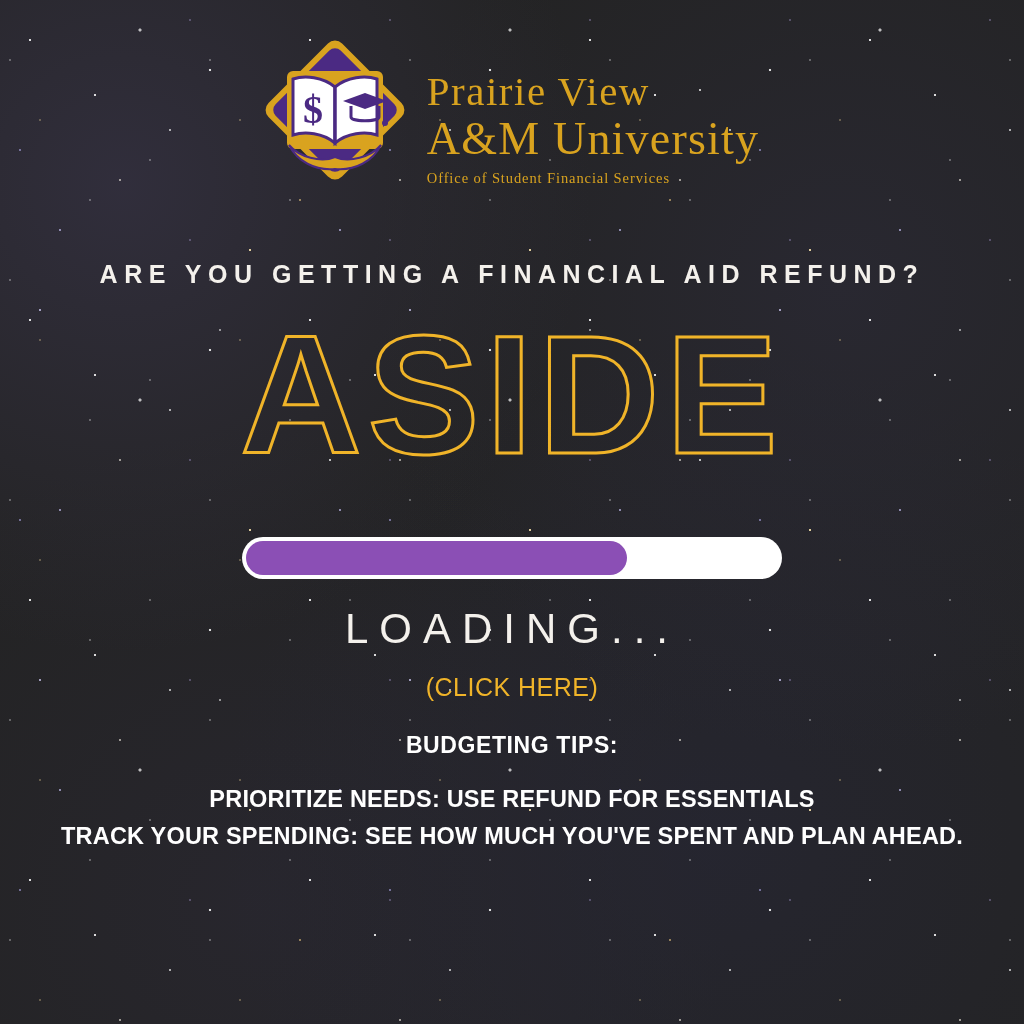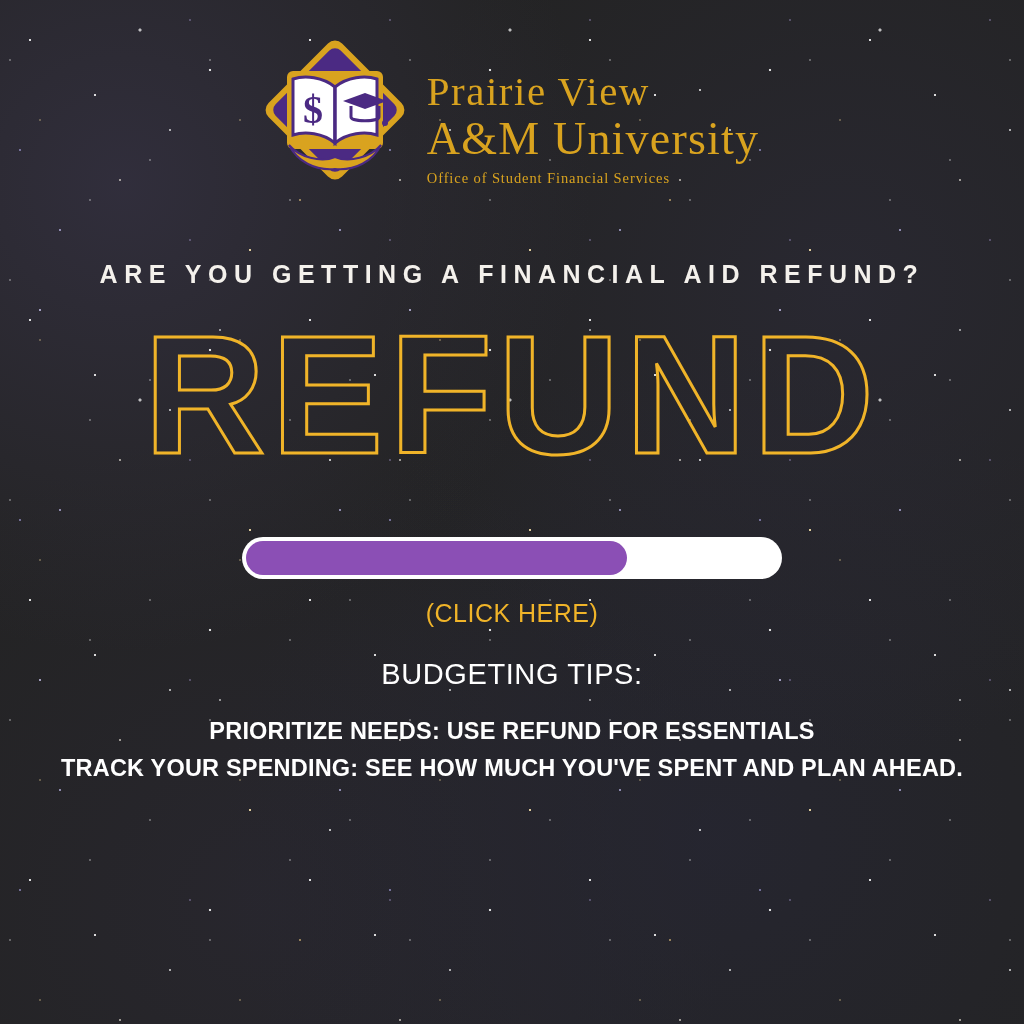--- a/index.html
+++ b/index.html
@@ -216,22 +216,22 @@
     color: #ffffff;
     font-size: 23px;
     font-weight: bold;
     letter-spacing: 0.6px;
     line-height: 1.55;
   }
   .budget-title {
     margin-top: 30px;
     text-align: center;
     color: #ffffff;
-    font-size: 29px;
-    font-weight: normal;
+    font-size: 23px;
+    font-weight: bold;
     letter-spacing: 0.6px;
   }
   .tips {
     margin-top: 22px;
     text-align: center;
     color: #ffffff;
     font-size: 23.5px;
     font-weight: bold;
     line-height: 1.58;
     letter-spacing: 0.2px;
@@ -272,27 +272,28 @@
       <div class="wordmark">
         <div class="l1">Prairie View</div>
         <div class="l2">A&amp;M University</div>
         <div class="l3">Office of Student Financial Services</div>
       </div>
     </div>
 
     <div class="kicker">ARE YOU GETTING A FINANCIAL AID REFUND?</div>
 
     <div class="refund-wrap">
-      <span class="refund">REFUND</span>
+      <span class="refund">ASIDE</span>
     </div>
 
     <div class="bar-wrap">
       <div class="bar-fill" id="bar-fill" style="width: calc(72% - 8px); background: rgb(139, 79, 181);"></div>
     </div>
 
+    <div class="loading">LOADING...</div>
     <div class="click-here">(CLICK HERE)</div>
 
 
     <div class="budget-title">BUDGETING TIPS:</div>
 
     <div class="tips">
       <div>PRIORITIZE NEEDS: USE REFUND FOR ESSENTIALS</div>
       <div>TRACK YOUR SPENDING: SEE HOW MUCH YOU'VE SPENT AND PLAN AHEAD.</div>
     </div>
 

